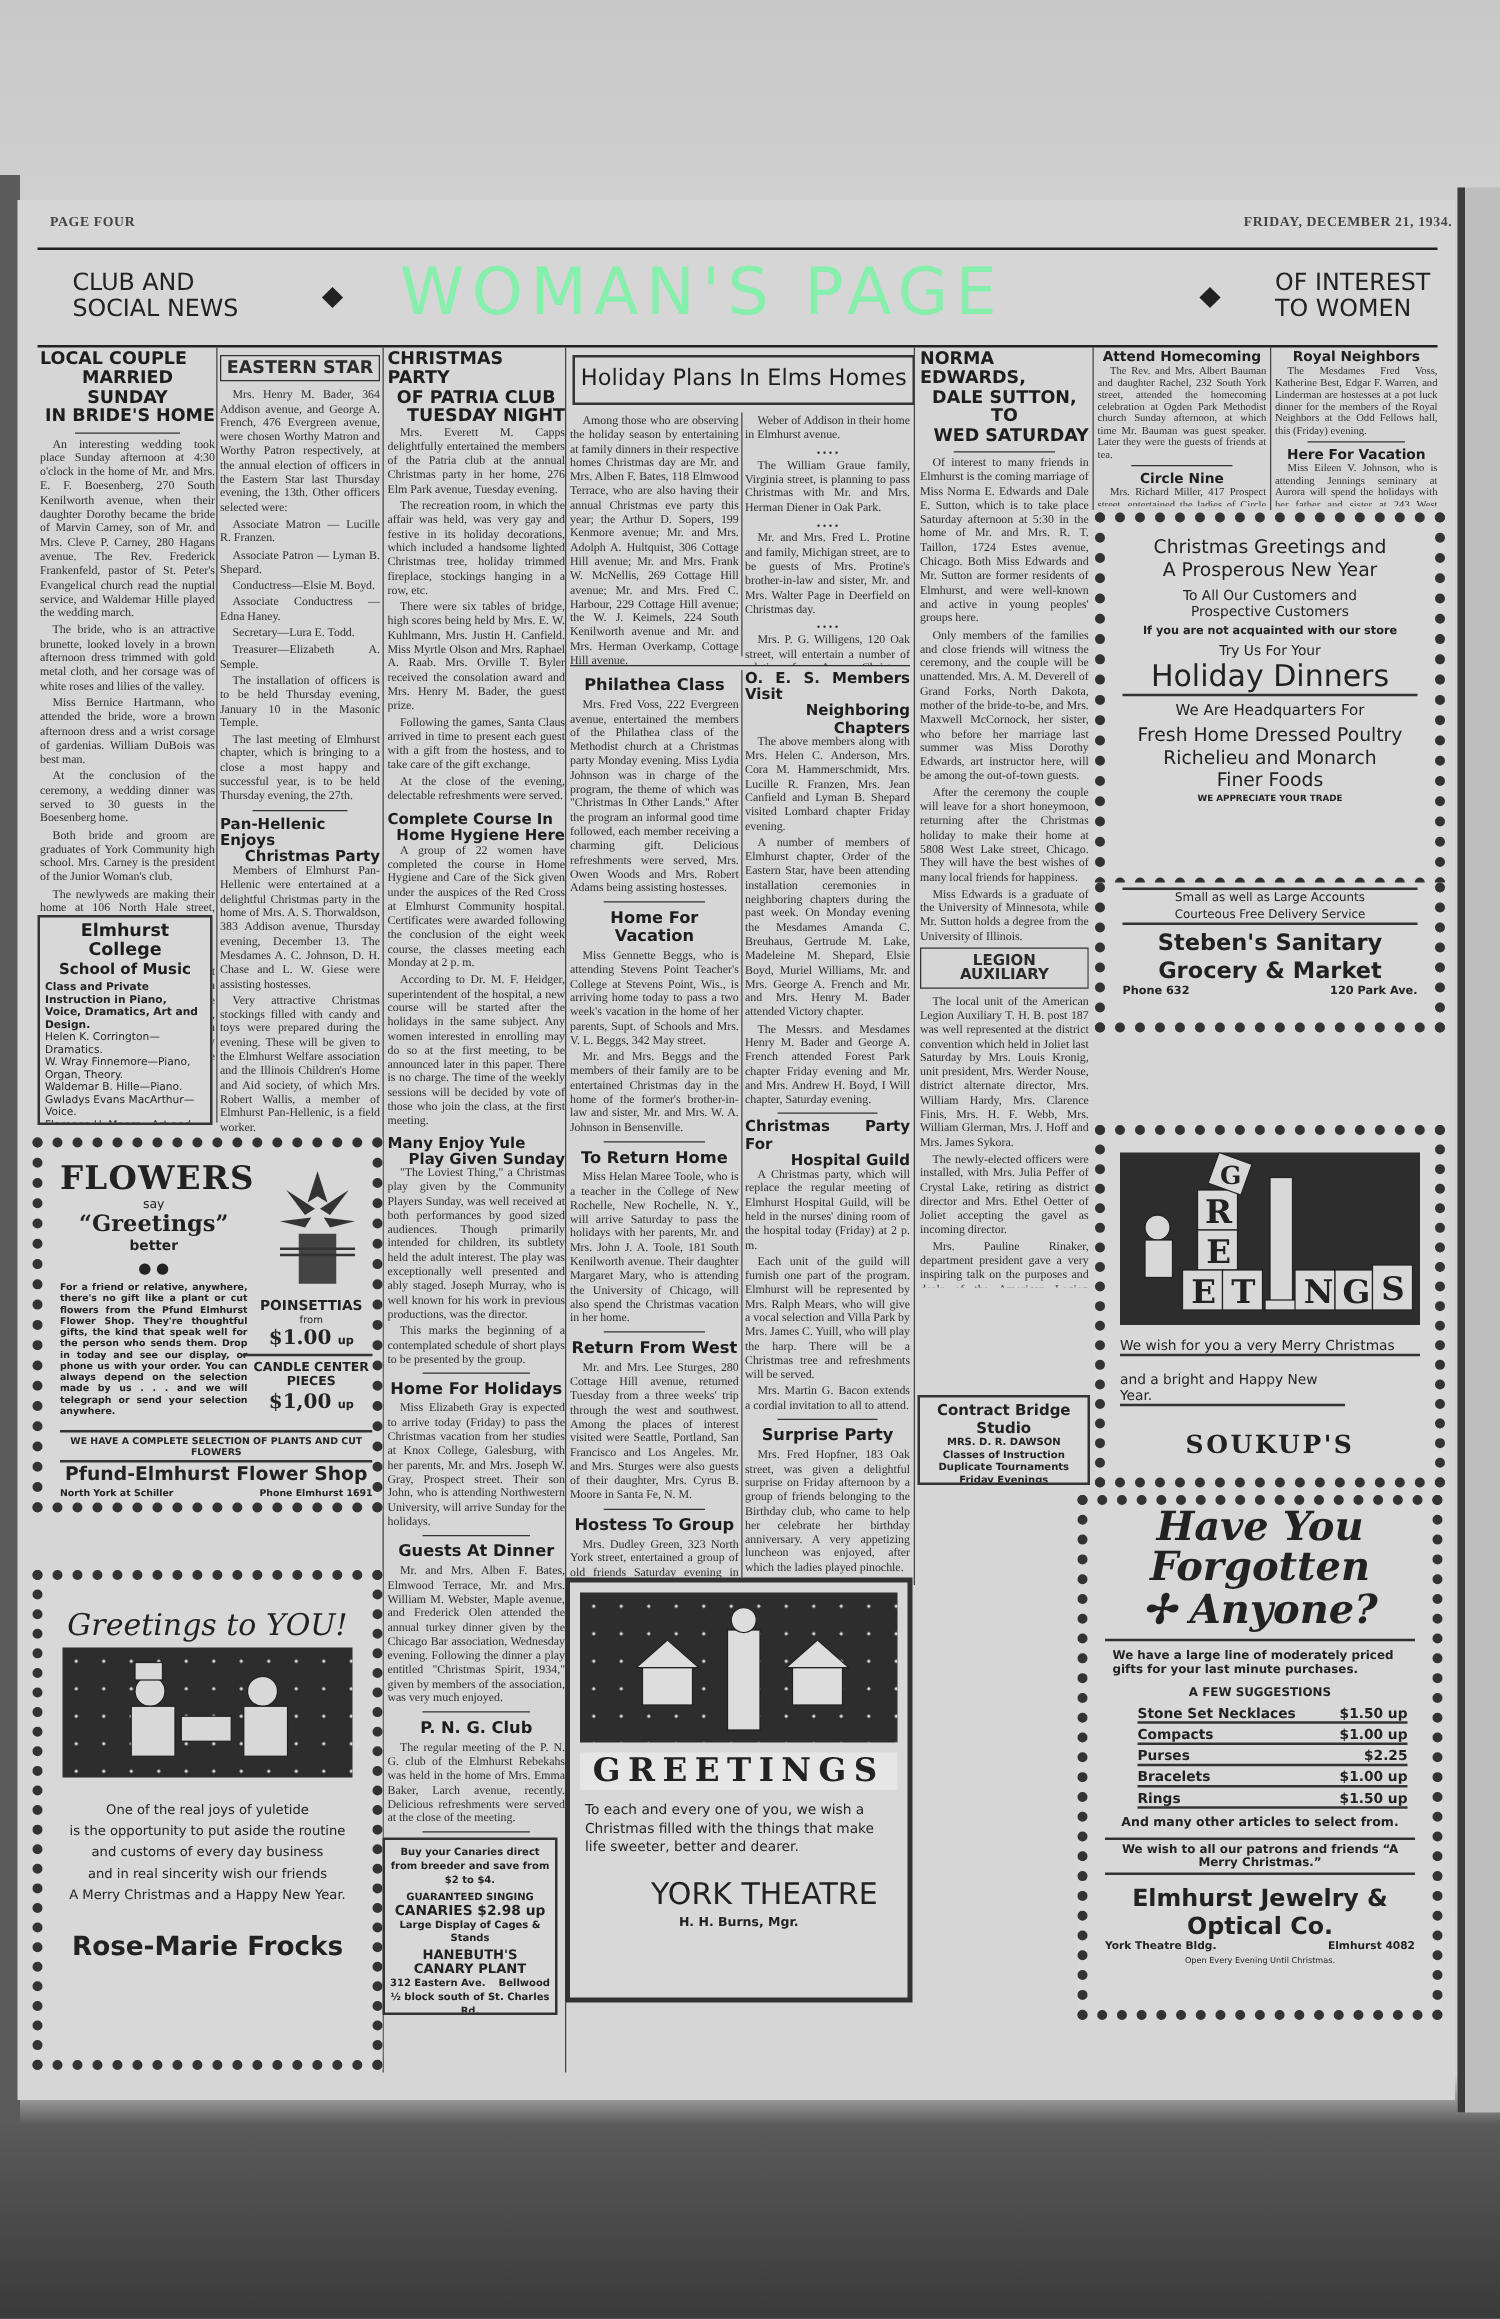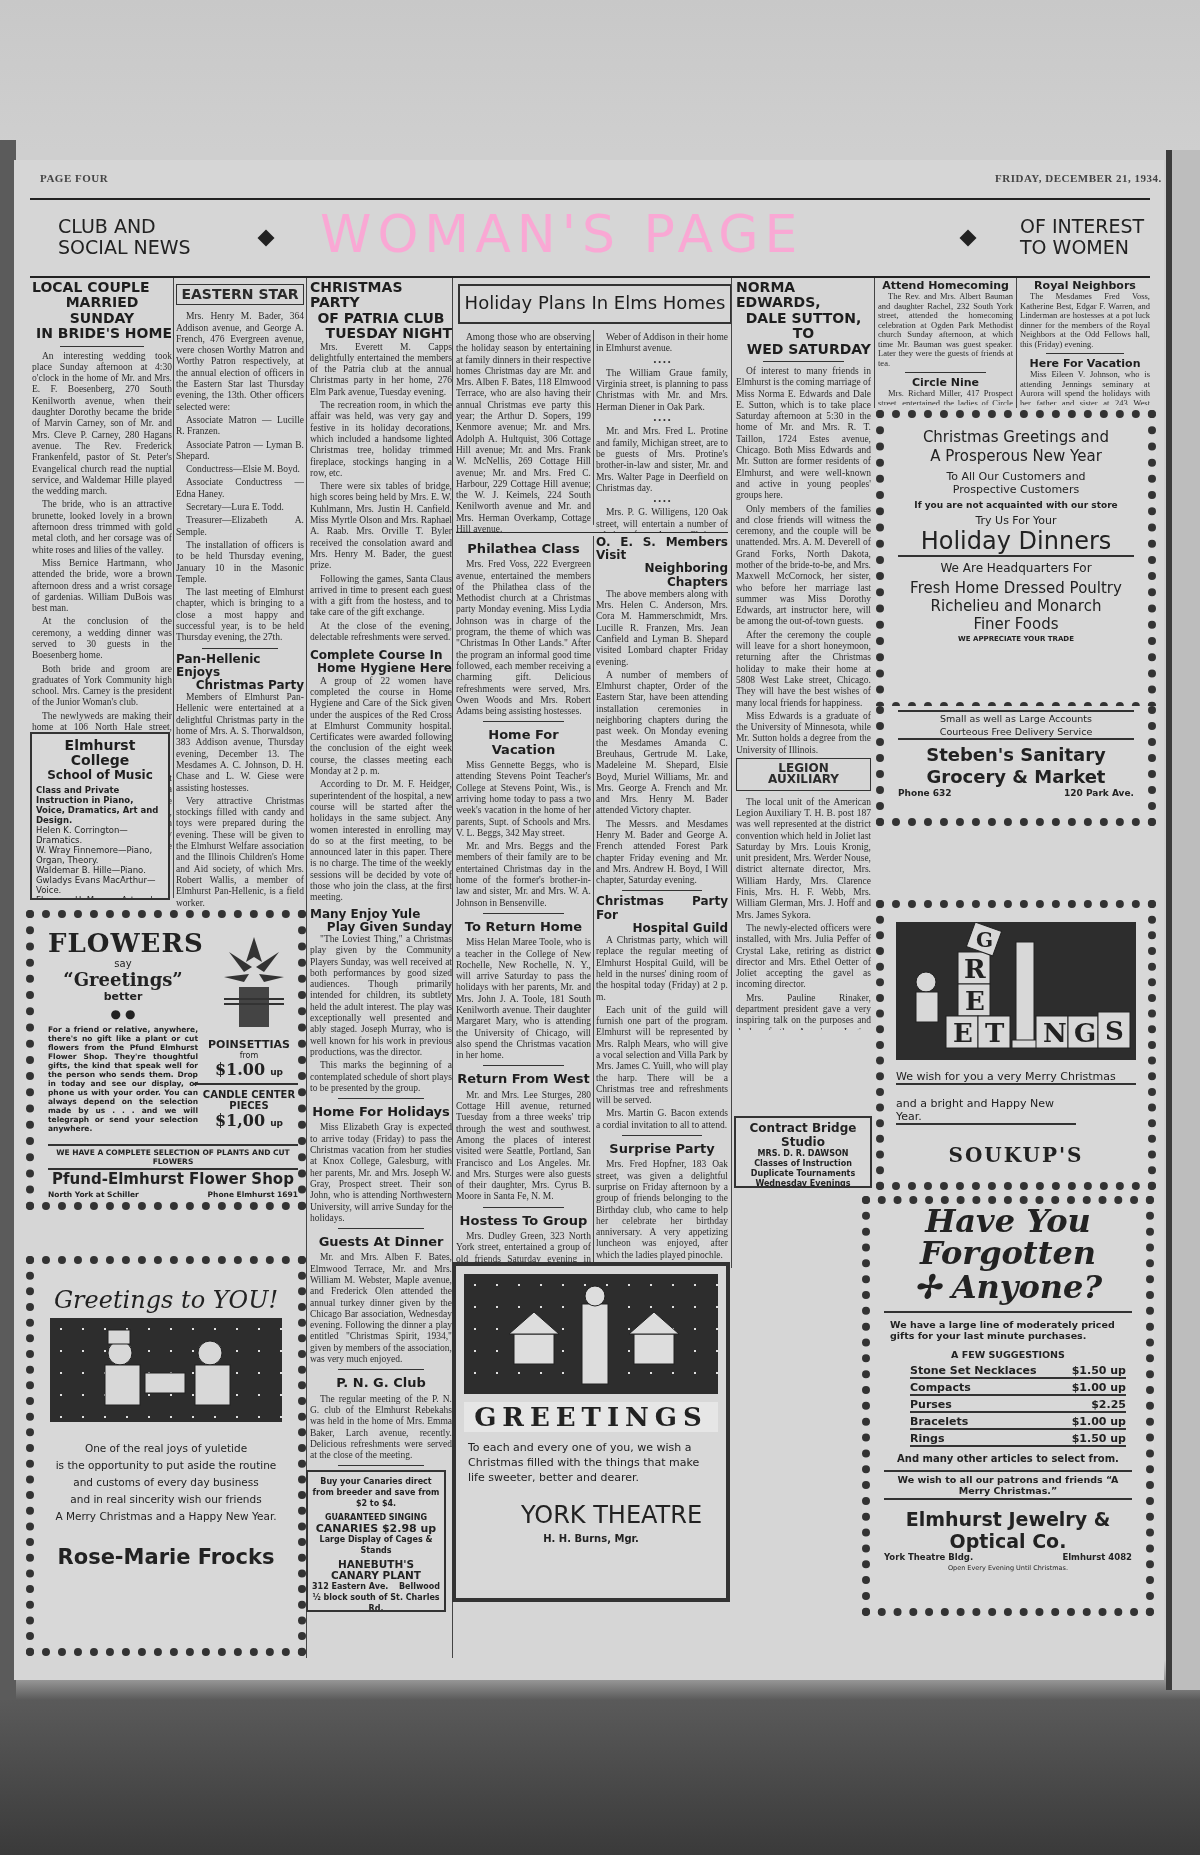--- a/index.html
+++ b/index.html
@@ -5,21 +5,21 @@
   html,body{margin:0;padding:0;}
   body{width:1200px;height:1855px;background:#4a4a4a;position:relative;overflow:hidden;font-family:"Liberation Serif",serif;color:#1e1e1e;}
   .scanbg{position:absolute;left:0;top:0;width:1200px;height:1855px;background:linear-gradient(180deg,#c8c8c8 0,#cfcfcf 150px,#d2d2d2 1660px,#5a5a5a 1700px,#3a3a3a 1855px);}
   .page{position:absolute;left:14px;top:160px;width:1150px;height:1520px;background:#d6d6d6;}
   .leftedge{position:absolute;left:0;top:140px;width:16px;height:1560px;background:#5b5b5b;}
   .rightpage{position:absolute;left:1166px;top:150px;width:34px;height:1540px;background:#bdbdbd;border-left:6px solid #3c3c3c;}
   .folio{position:absolute;top:172px;font-size:11px;font-weight:bold;letter-spacing:0.5px;color:#444;}
   .rule{position:absolute;background:#2a2a2a;}
   .masthead{position:absolute;left:30px;top:198px;width:1120px;height:76px;border-top:2px solid #222;border-bottom:2px solid #222;}
   .mh-side{position:absolute;top:16px;font-family:"DejaVu Sans",sans-serif;font-size:19px;line-height:21px;color:#222;}
-  .mh-title{position:absolute;left:290px;top:4px;font-family:"DejaVu Sans",sans-serif;font-size:52px;letter-spacing:6px;color:#f9a8d4;font-weight:normal;}
+  .mh-title{position:absolute;left:290px;top:4px;font-family:"DejaVu Sans",sans-serif;font-size:52px;letter-spacing:6px;color:#86efac;font-weight:normal;}
   .diamond{position:absolute;width:12px;height:12px;background:#222;transform:rotate(45deg);top:32px;}
   .col{position:absolute;font-size:9.5px;line-height:11.3px;text-align:justify;color:#2b2b2b;overflow:hidden;}
   .col p{margin:0 0 2px 0;text-indent:10px;}
   .hd{font-family:"DejaVu Sans",sans-serif;font-weight:bold;color:#1e1e1e;line-height:1.1;}
   .hd-big{font-size:14px;}
   .hd-mid{font-size:13px;text-align:center;margin:6px 0 3px 0;}
   .hd-right{text-align:right;}
   .sep{width:60%;height:1px;background:#333;margin:4px auto;}
   .boxhead{border:1px solid #333;padding:4px;text-align:center;font-family:"DejaVu Sans",sans-serif;font-weight:bold;font-size:14px;margin:2px 0 6px 0;}
   .vline{position:absolute;width:1px;background:#444;}
@@ -327,21 +327,21 @@
   <div class="boxhead" style="font-size:12px;">LEGION AUXILIARY</div>
   <p>The local unit of the American Legion Auxiliary T. H. B. post 187 was well represented at the district convention which held in Joliet last Saturday by Mrs. Louis Kronig, unit president, Mrs. Werder Nouse, district alternate director, Mrs. William Hardy, Mrs. Clarence Finis, Mrs. H. F. Webb, Mrs. William Glerman, Mrs. J. Hoff and Mrs. James Sykora.</p>
   <p>The newly-elected officers were installed, with Mrs. Julia Peffer of Crystal Lake, retiring as district director and Mrs. Ethel Oetter of Joliet accepting the gavel as incoming director.</p>
   <p>Mrs. Pauline Rinaker, department president gave a very inspiring talk on the purposes and deals of the American Legion Auxiliary and made an outline for the years' work. She requested the local auxiliaries to pay particular attention to Americanism and National defense during the coming year. In speaking of National defense, Mrs. Rinaker stressed the desire for strengthening America's defenses not for aggression but in order to put more power behind America's voice in the peace councils of the world.</p>
 
 </div>
 <div class="ad" style="left:734px;top:1116px;width:138px;height:72px;border:2px solid #333;font-size:8px;line-height:10px;padding:3px;">
   <div class="bold" style="font-size:12px;line-height:14px;">Contract Bridge Studio</div>
   <div class="bold">MRS. D. R. DAWSON</div>
   <div class="bold">Classes of Instruction</div>
-  <div class="bold">Duplicate Tournaments Wednesday Evenings</div>
+  <div class="bold">Duplicate Tournaments Friday Evenings</div>
 
 </div>
 <div class="vline" style="left:874px;top:278px;height:130px;"></div>
 
 <div class="col" style="left:878px;top:280px;width:135px;height:125px;">
   <div class="hd" style="font-size:11px;text-align:center;">Attend Homecoming</div>
   <p style="font-size:8.5px;line-height:9.5px;">The Rev. and Mrs. Albert Bauman and daughter Rachel, 232 South York street, attended the homecoming celebration at Ogden Park Methodist church Sunday afternoon, at which time Mr. Bauman was guest speaker. Later they were the guests of friends at tea.</p>
   <div class="sep"></div>
   <div class="hd" style="font-size:11px;text-align:center;">Circle Nine</div>
   <p style="font-size:8.5px;line-height:9.5px;">Mrs. Richard Miller, 417 Prospect street, entertained the ladies of Circle Nine of St. Peter's church on Thursday afternoon at luncheon.</p>

